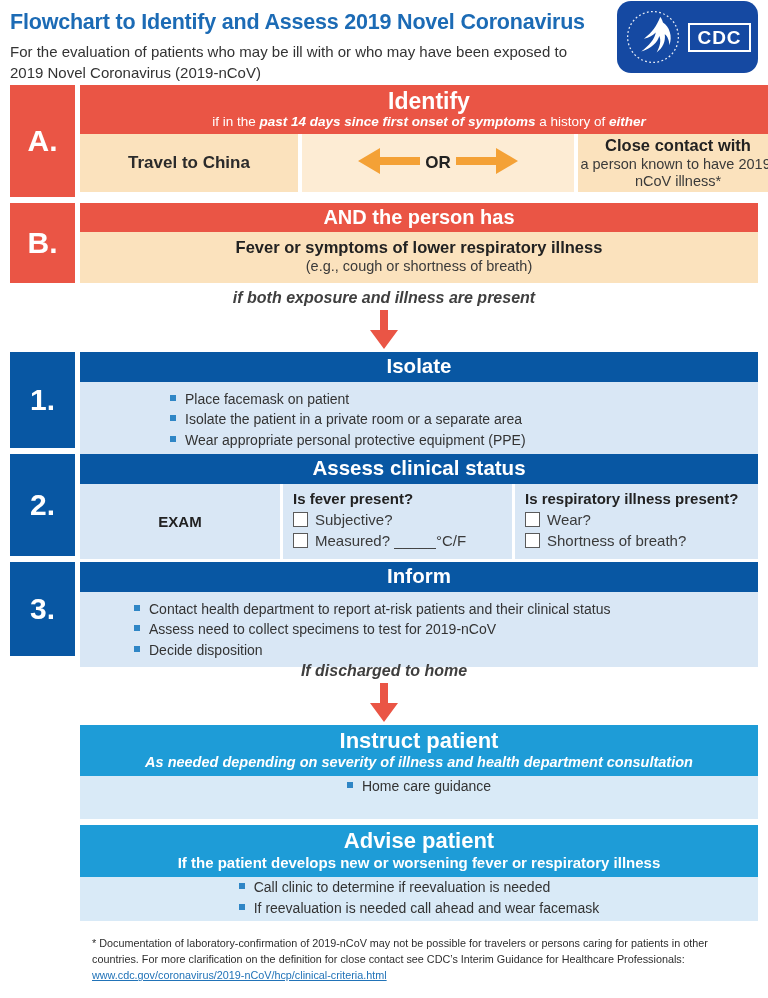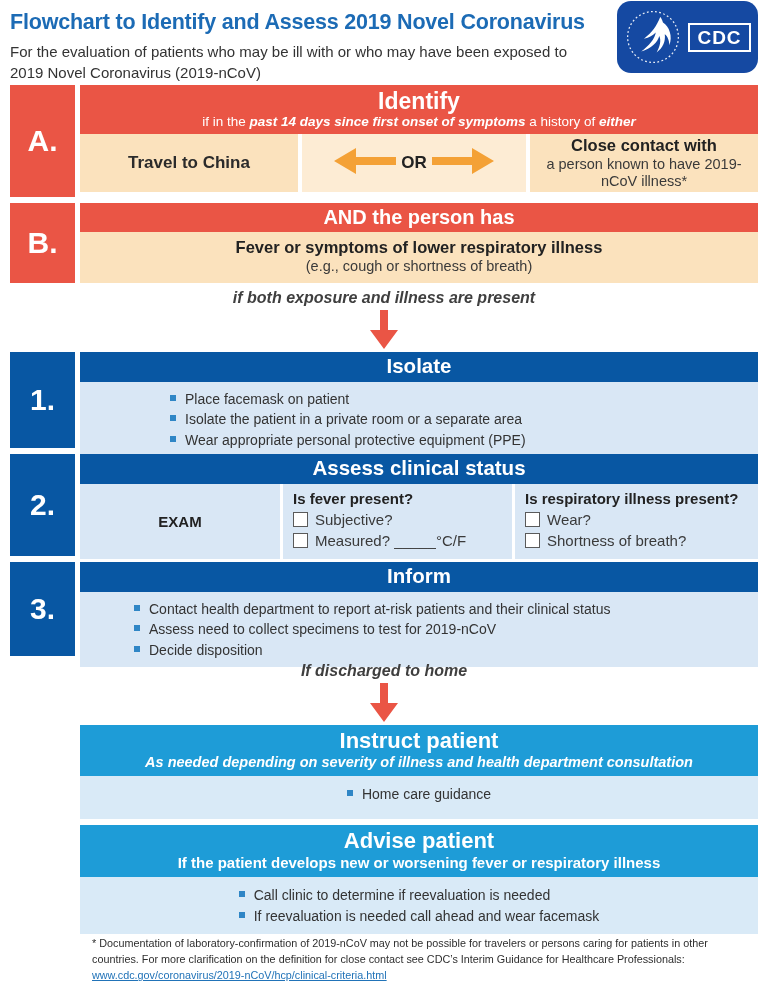--- a/index.html
+++ b/index.html
@@ -30,21 +30,21 @@
   
   .a-bar{padding:3px 4px 5px 4px;}
   .a-bar .bar-title{font-size:23px;line-height:1.15;}
   .a-bar .bar-sub{font-size:13.5px;}
   .a-bar .bi{font-weight:bold;font-style:italic;}
   .a-cols{display:flex;gap:4px;margin-top:0;flex:1;}
   .a-col{display:flex;align-items:center;justify-content:center;text-align:center;}
   .peach{background:#fbe2bd;}
   .peach-light{background:#fdecd4;}
   .a-col1{width:218px;font-weight:bold;font-size:17px;color:#2b2b2b;height:58px;}
-  .a-col2{width:224px;height:58px;gap:5px;}
+  .a-col2{width:272px;height:58px;gap:5px;}
   .a-col2 .or-word{font-weight:bold;font-size:17px;color:#222;}
   .a-col3{flex:1;flex-direction:column;height:58px;line-height:1.2;}
   .a-col3 .c3-bold{font-weight:bold;font-size:16.5px;color:#222;}
   .a-col3 .c3-rest{font-size:14.5px;width:200px;}
 
   
   .b-bar{padding:3px 4px;font-size:20px;}
   .b-body{background:#fbe2bd;text-align:center;padding:6px 4px 8px 4px;flex:1;}
   .b-bold{font-weight:bold;font-size:16.5px;color:#222;}
   .b-norm{font-size:14.5px;margin-top:1px;}
@@ -74,21 +74,21 @@
   .exam-q{font-weight:bold;font-size:15px;color:#222;margin-bottom:2px;}
   .chk-row{display:flex;align-items:center;margin:4px 0;font-size:15px;}
   .chk{width:13px;height:13px;border:1.5px solid #5a5a5a;background:#fff;margin-right:7px;flex:0 0 auto;}
 
   
   .cyan-band{margin:0 10px 6px 80px;display:flex;flex-direction:column;}
   .cyan-bar{background:#1e9cd7;color:#fff;text-align:center;padding:3px 6px 6px 6px;}
   .cyan-bar .bar-title{font-size:22px;font-weight:bold;line-height:1.2;}
   .cyan-sub-i{font-style:italic;font-weight:bold;font-size:14.5px;}
   .cyan-sub-b{font-weight:bold;font-size:15px;}
-  .cyan-panel{background:#d9eaf7;padding:8px 8px;}
+  .cyan-panel{background:#d9eaf7;padding:0 8px;}
 
   
   .footnote{margin:14px 40px 0 92px;font-size:10.8px;line-height:1.5;color:#2e2e2e;}
   .footnote a{color:#2173b8;text-decoration:underline;cursor:pointer;}
 </style>
 </head>
 <body>
 
 <div class="page">
 

